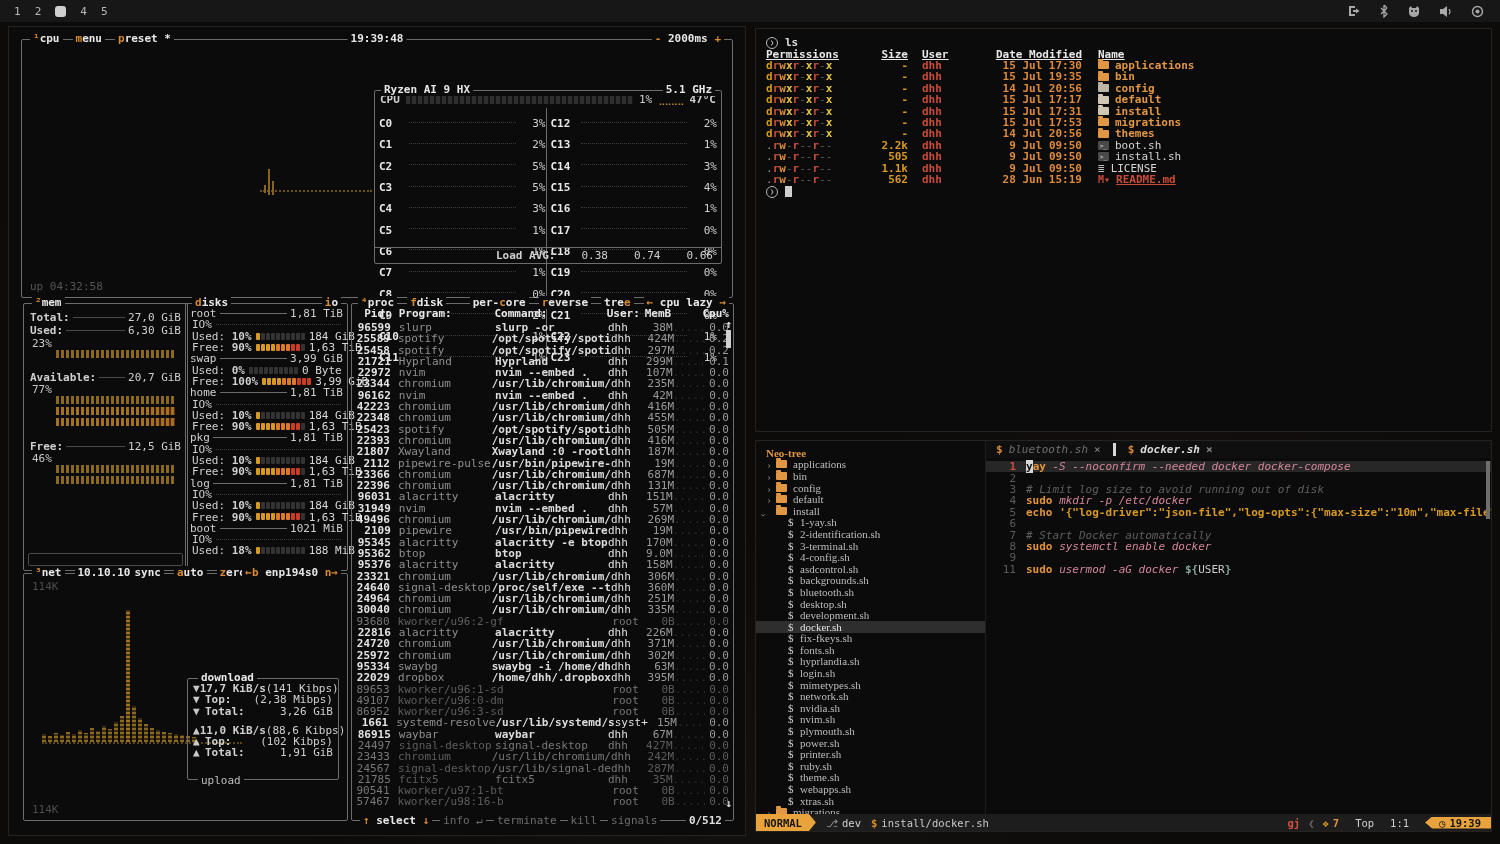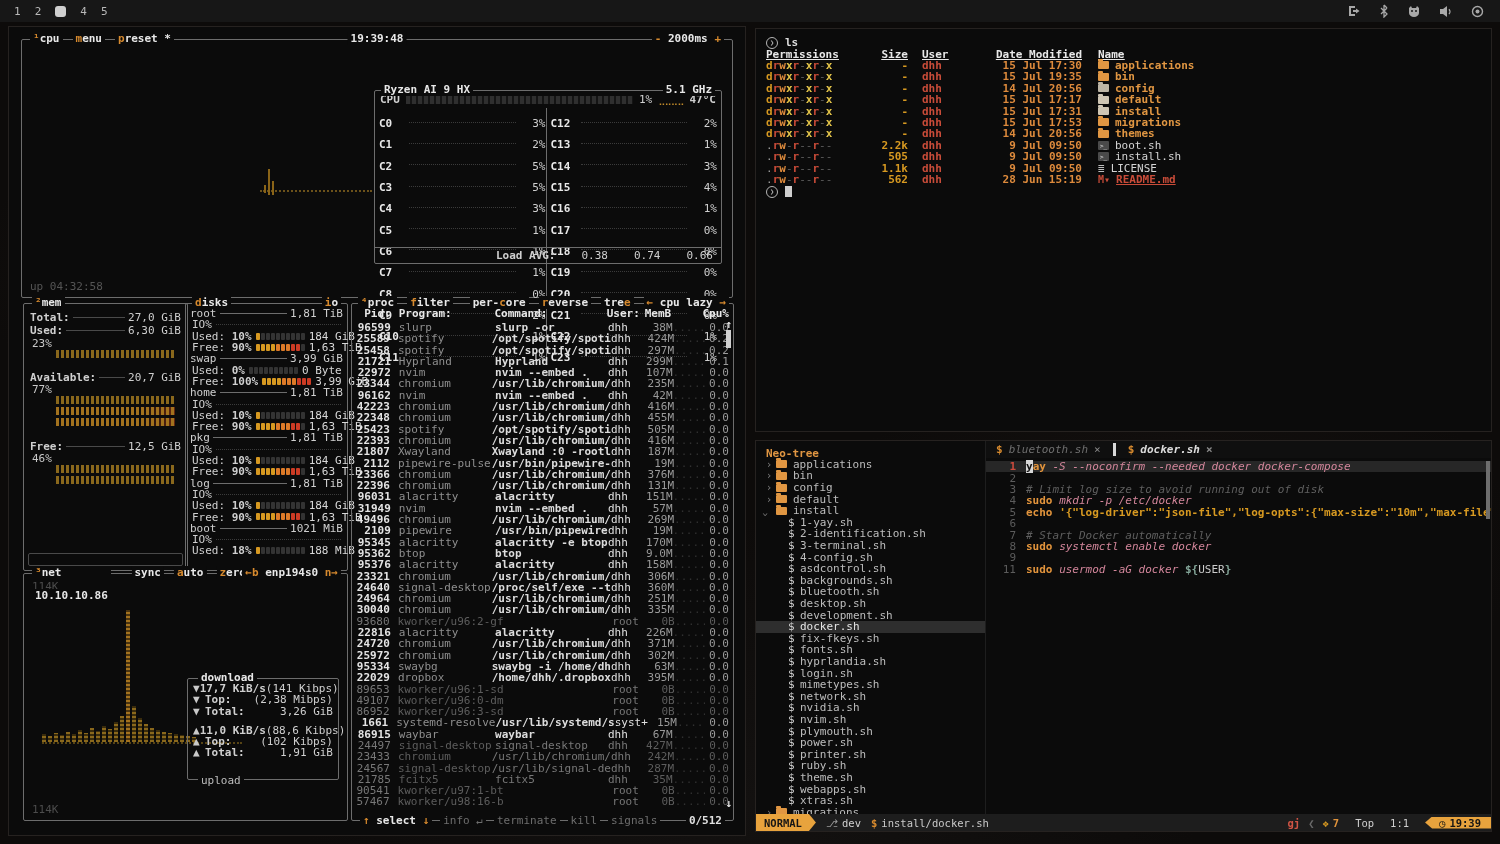--- a/index.html
+++ b/index.html
@@ -114,21 +114,21 @@
   .fi.light{background:#cfc6b4;} .fi.cfg{background:#bdb6a6;}
   .sci{display:inline-block;width:11px;height:9px;background:#4a4a4a;color:#e8e8e8;font-size:6px;line-height:9px;
     text-align:center;border-radius:1px;margin-right:6px;flex:none;}
   .lic{color:#bdbdbd;margin-right:6px;flex:none;} .mdi{color:#c94c39;font-weight:bold;margin-right:6px;flex:none;font-size:10px;}
   .circ{width:10px;height:10px;border:1.5px solid #b5b5b5;border-radius:50%;display:inline-flex;align-items:center;
     justify-content:center;font-size:7px;color:#b5b5b5;margin-right:7px;flex:none;}
   .blockcursor{display:inline-block;width:7px;height:11px;background:#cfcfcf;vertical-align:middle;}
   
   #nvim{display:flex;flex-direction:column;}
   #nvim-main{display:flex;flex:1;min-height:0;}
-  #tree{width:230px;flex:none;padding-top:6px;box-sizing:border-box;border-right:1px solid #1e1e1e;overflow:hidden;}
+  #tree{width:230px;flex:none;padding-top:6px;box-sizing:border-box;border-right:1px solid #1e1e1e;overflow:hidden;font-family:Liberation Serif, serif;}
   #tree-title{color:#e09642;font-weight:bold;padding-left:10px;height:11.6px;}
   .titem{display:flex;align-items:center;height:11.6px;white-space:pre;color:#bdbdbd;cursor:default;}
   .titem .chev{width:10px;color:#7a7a7a;text-align:center;padding-left:8px;}
   .titem .fi{margin:0 6px 0 2px;}
   .titem.file{padding-left:32px;}
   .titem .dollar{color:#cfcfcf;width:12px;}
   .titem.selected{background:#2e2e2e;color:#e6e6e6;}
   #editor{flex:1;display:flex;flex-direction:column;min-width:0;position:relative;}
   #tabline{height:17px;display:flex;align-items:center;background:#0f0f0f;white-space:pre;flex:none;}
   .tab{display:flex;align-items:center;gap:6px;padding:0 10px;height:100%;font-style:italic;}
@@ -334,21 +334,21 @@
         <div class="drow"><span>IO%</span><span class="io-fill"></span></div>
         <div class="drow"><span>Used: </span><b>10%</b><span class="meter"><i class="y"></i><i></i><i></i><i></i><i></i><i></i><i></i><i></i><i></i><i></i></span><span class="dval">184 GiB</span></div>
         <div class="drow"><span>Free: </span><b>90%</b><span class="meter"><i class="y"></i><i class="y"></i><i class="y"></i><i class="y"></i><i class="o"></i><i class="o"></i><i class="o"></i><i class="r"></i><i class="r"></i><i></i></span><span class="dval">1,63 TiB</span></div>
         <div class="dhead"><span class="dn">boot</span><span class="fill"></span><span class="dn">1021 MiB</span></div>
         <div class="drow"><span>IO%</span><span class="io-fill"></span></div>
         <div class="drow"><span>Used: </span><b>18%</b><span class="meter"><i class="y"></i><i></i><i></i><i></i><i></i><i></i><i></i><i></i><i></i><i></i></span><span class="dval">188 MiB</span></div>
       </div>
   </div>
 
   <div class="panel" id="net-panel">
-    <div class="ptitle" style="left:8px;flex-direction:column;">
+    <div class="ptitle" style="left:8px;">
       <span><i class="hot" style="font-style:normal">³</i><i class="tl" style="font-style:normal">net</i></span>
       <span class="tl">10.10.10.86</span>
     </div>
     <div class="ptitle" style="left:50%;transform:translateX(-46%);">
       <span class="tl">sync</span>
       <span><i class="hot" style="font-style:normal">a</i><i class="tl" style="font-style:normal">uto</i></span>
       <span><i class="hot" style="font-style:normal">z</i><i class="tl" style="font-style:normal">ero</i></span>
     </div>
     <div class="ptitle" style="right:6px;">
       <span><i class="hot" style="font-style:normal">←b</i> <i class="tl" style="font-style:normal">enp194s0</i> <i class="hot" style="font-style:normal">n→</i></span>
@@ -394,21 +394,21 @@
           <div class="nrow"><span class="arr">▲</span><b>11,0 KiB/s</b><span class="rv">(88,6 Kibps)</span></div>
           <div class="nrow"><span class="arr">▲</span><b>Top:</b><span class="rv">(102 Kibps)</span></div>
           <div class="nrow"><span class="arr">▲</span><b>Total:</b><span class="rv">1,91 GiB</span></div>
         </div>
     </div>
   </div>
 
   <div class="panel" id="proc-panel">
     <div class="ptitle" style="left:6px;">
       <span><i class="hot" style="font-style:normal">⁴</i><i class="tl" style="font-style:normal">proc</i></span>
-      <span><i class="hot" style="font-style:normal">f</i><i class="tl" style="font-style:normal">ilter</i></span>
+      <span><i class="hot" style="font-style:normal">f</i><i class="tl" style="font-style:normal">disk</i></span>
     </div>
     <div class="ptitle" style="right:4px;">
       <span><i class="tl" style="font-style:normal">per-</i><i class="hot" style="font-style:normal">c</i><i class="tl" style="font-style:normal">ore</i></span>
       <span><i class="hot" style="font-style:normal">r</i><i class="tl" style="font-style:normal">everse</i></span>
       <span><i class="tl" style="font-style:normal">tre</i><i class="hot" style="font-style:normal">e</i></span>
       <span><i class="hot" style="font-style:normal">←</i><i class="tl" style="font-style:normal"> cpu lazy </i><i class="hot" style="font-style:normal">→</i></span>
     </div>
     <div id="prochead"><span class="c-pid" style="color: rgb(232, 232, 232);">Pid:</span><span class="c-prog" style="color: rgb(232, 232, 232);">Program:</span><span class="c-cmd" style="color: rgb(232, 232, 232);">Command:</span><span class="c-user" style="color: rgb(232, 232, 232);">User:</span><span class="c-mem" style="color: rgb(232, 232, 232);">MemB</span><span class="c-dots" style="color: rgb(232, 232, 232);"></span><span class="c-cpu" style="color: rgb(232, 232, 232);">Cpu%</span></div>
     <div id="procrows">
         <div class="prow"><span class="c-pid">96599</span><span class="c-prog">slurp</span><span class="c-cmd">slurp -or</span><span class="c-user">dhh</span><span class="c-mem">38M</span><span class="c-dots">.........</span><span class="c-cpu">0.0</span></div>
@@ -417,21 +417,21 @@
         <div class="prow"><span class="c-pid">21721</span><span class="c-prog">Hyprland</span><span class="c-cmd">Hyprland</span><span class="c-user">dhh</span><span class="c-mem">299M</span><span class="c-dots">.........</span><span class="c-cpu">0.1</span></div>
         <div class="prow"><span class="c-pid">22972</span><span class="c-prog">nvim</span><span class="c-cmd">nvim --embed .</span><span class="c-user">dhh</span><span class="c-mem">107M</span><span class="c-dots">.........</span><span class="c-cpu">0.0</span></div>
         <div class="prow"><span class="c-pid">23344</span><span class="c-prog">chromium</span><span class="c-cmd">/usr/lib/chromium/</span><span class="c-user">dhh</span><span class="c-mem">235M</span><span class="c-dots">.........</span><span class="c-cpu">0.0</span></div>
         <div class="prow"><span class="c-pid">96162</span><span class="c-prog">nvim</span><span class="c-cmd">nvim --embed .</span><span class="c-user">dhh</span><span class="c-mem">42M</span><span class="c-dots">.........</span><span class="c-cpu">0.0</span></div>
         <div class="prow"><span class="c-pid">42223</span><span class="c-prog">chromium</span><span class="c-cmd">/usr/lib/chromium/</span><span class="c-user">dhh</span><span class="c-mem">416M</span><span class="c-dots">.........</span><span class="c-cpu">0.0</span></div>
         <div class="prow"><span class="c-pid">22348</span><span class="c-prog">chromium</span><span class="c-cmd">/usr/lib/chromium/</span><span class="c-user">dhh</span><span class="c-mem">455M</span><span class="c-dots">.........</span><span class="c-cpu">0.0</span></div>
         <div class="prow"><span class="c-pid">25423</span><span class="c-prog">spotify</span><span class="c-cmd">/opt/spotify/spoti</span><span class="c-user">dhh</span><span class="c-mem">505M</span><span class="c-dots">.........</span><span class="c-cpu">0.0</span></div>
         <div class="prow"><span class="c-pid">22393</span><span class="c-prog">chromium</span><span class="c-cmd">/usr/lib/chromium/</span><span class="c-user">dhh</span><span class="c-mem">416M</span><span class="c-dots">.........</span><span class="c-cpu">0.0</span></div>
         <div class="prow"><span class="c-pid">21807</span><span class="c-prog">Xwayland</span><span class="c-cmd">Xwayland :0 -rootl</span><span class="c-user">dhh</span><span class="c-mem">187M</span><span class="c-dots">.........</span><span class="c-cpu">0.0</span></div>
         <div class="prow"><span class="c-pid">2112</span><span class="c-prog">pipewire-pulse</span><span class="c-cmd">/usr/bin/pipewire-</span><span class="c-user">dhh</span><span class="c-mem">19M</span><span class="c-dots">.........</span><span class="c-cpu">0.0</span></div>
-        <div class="prow"><span class="c-pid">23366</span><span class="c-prog">chromium</span><span class="c-cmd">/usr/lib/chromium/</span><span class="c-user">dhh</span><span class="c-mem">376M</span><span class="c-dots">.........</span><span class="c-cpu">0.0</span></div>
+        <div class="prow"><span class="c-pid">23366</span><span class="c-prog">chromium</span><span class="c-cmd">/usr/lib/chromium/</span><span class="c-user">dhh</span><span class="c-mem">687M</span><span class="c-dots">.........</span><span class="c-cpu">0.0</span></div>
         <div class="prow"><span class="c-pid">22396</span><span class="c-prog">chromium</span><span class="c-cmd">/usr/lib/chromium/</span><span class="c-user">dhh</span><span class="c-mem">131M</span><span class="c-dots">.........</span><span class="c-cpu">0.0</span></div>
         <div class="prow"><span class="c-pid">96031</span><span class="c-prog">alacritty</span><span class="c-cmd">alacritty</span><span class="c-user">dhh</span><span class="c-mem">151M</span><span class="c-dots">.........</span><span class="c-cpu">0.0</span></div>
         <div class="prow"><span class="c-pid">31949</span><span class="c-prog">nvim</span><span class="c-cmd">nvim --embed .</span><span class="c-user">dhh</span><span class="c-mem">57M</span><span class="c-dots">.........</span><span class="c-cpu">0.0</span></div>
         <div class="prow"><span class="c-pid">49496</span><span class="c-prog">chromium</span><span class="c-cmd">/usr/lib/chromium/</span><span class="c-user">dhh</span><span class="c-mem">269M</span><span class="c-dots">.........</span><span class="c-cpu">0.0</span></div>
         <div class="prow"><span class="c-pid">2109</span><span class="c-prog">pipewire</span><span class="c-cmd">/usr/bin/pipewire</span><span class="c-user">dhh</span><span class="c-mem">19M</span><span class="c-dots">.........</span><span class="c-cpu">0.0</span></div>
         <div class="prow"><span class="c-pid">95345</span><span class="c-prog">alacritty</span><span class="c-cmd">alacritty -e btop</span><span class="c-user">dhh</span><span class="c-mem">170M</span><span class="c-dots">.........</span><span class="c-cpu">0.0</span></div>
         <div class="prow"><span class="c-pid">95362</span><span class="c-prog">btop</span><span class="c-cmd">btop</span><span class="c-user">dhh</span><span class="c-mem">9.0M</span><span class="c-dots">.........</span><span class="c-cpu">0.0</span></div>
         <div class="prow"><span class="c-pid">95376</span><span class="c-prog">alacritty</span><span class="c-cmd">alacritty</span><span class="c-user">dhh</span><span class="c-mem">158M</span><span class="c-dots">.........</span><span class="c-cpu">0.0</span></div>
         <div class="prow"><span class="c-pid">23321</span><span class="c-prog">chromium</span><span class="c-cmd">/usr/lib/chromium/</span><span class="c-user">dhh</span><span class="c-mem">306M</span><span class="c-dots">.........</span><span class="c-cpu">0.0</span></div>
         <div class="prow"><span class="c-pid">24640</span><span class="c-prog">signal-desktop</span><span class="c-cmd">/proc/self/exe --t</span><span class="c-user">dhh</span><span class="c-mem">360M</span><span class="c-dots">.........</span><span class="c-cpu">0.0</span></div>

